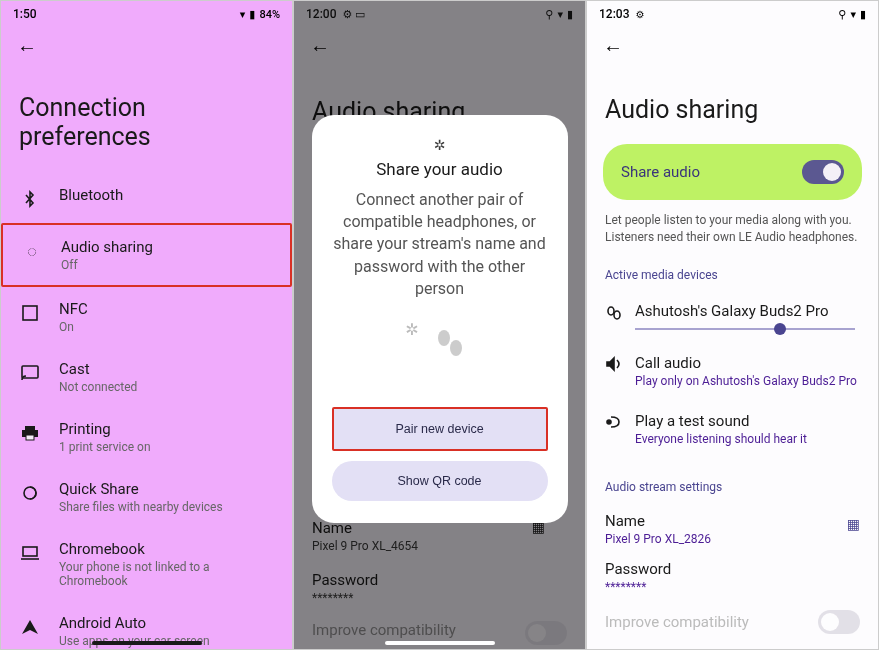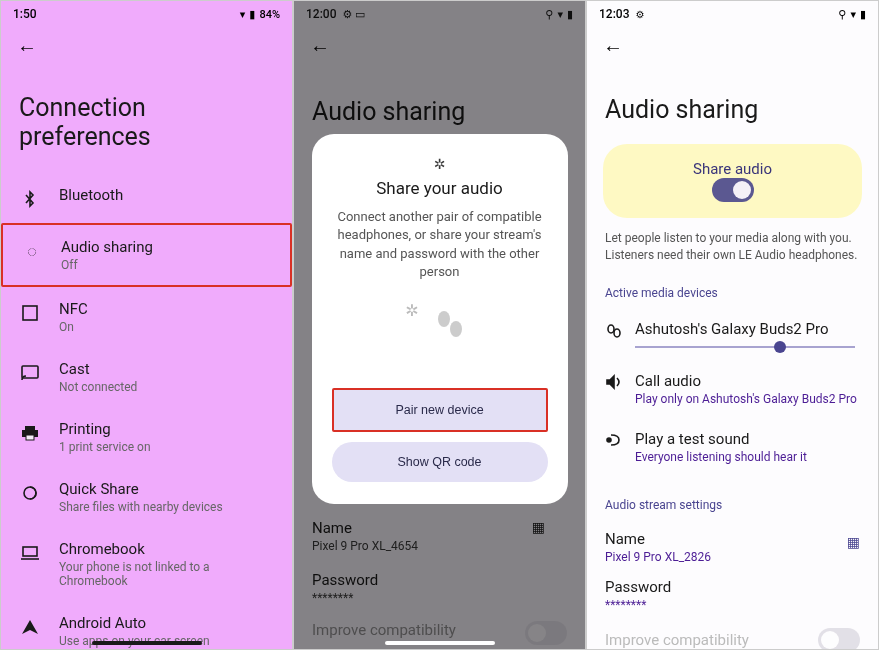--- a/index.html
+++ b/index.html
@@ -104,41 +104,41 @@
     width: 256px;
     background:#fff;
     border-radius:22px;
     padding: 22px 20px 22px;
     text-align:center;
     position:relative;
     top:-6px;
   }
   .modal-icon { font-size:14px; color:#3a3a3a; margin-bottom:6px;}
   .modal-title { font-size:17px; font-weight:400; margin-bottom:10px; color:#1a1a1a;}
-  .modal-desc { font-size:13px; color:#555; line-height:1.4; margin-bottom:20px;}
+  .modal-desc { font-size:16px; color:#555; line-height:1.4; margin-bottom:20px;}
   .modal-illus { font-size:28px; color:#bbb; margin:10px 0 40px; letter-spacing:2px;}
   .modal-btn {
     display:block; width:100%;
     padding:13px 0; font-size:12.5px;
     border:none; border-radius:20px;
     background:#e3e0f5; color:#2a2a4a;
     margin-top:10px; cursor:pointer;
   }
   .modal-btn.primary.highlight-red { border:2px solid #d93025; border-radius: 2px; background:#e3e0f5; }
 
   
   .p3-title {
     font-size: 25px; font-weight:400; padding: 38px 18px 20px; color:#1a1a1a;
   }
   .share-pill {
     margin: 0 16px;
-    background:#fef9c3;
+    background:#bef264;
     border-radius:24px;
     padding:16px 18px;
-    display:flex; align-items:center; justify-content:space-between;flex-direction:column;
+    display:flex; align-items:center; justify-content:space-between;
   }
   .share-pill-label { font-size:15px; color:#3a357a; }
   .p3-desc { font-size:12px; color:#555; padding:12px 18px 0; line-height:1.4;}
   .p3-section-title { font-size:12px; color:#4a4590; padding: 22px 18px 8px;}
   .p3-item {
     display:flex; gap:8px; align-items:flex-start;
     padding: 12px 18px;
   }
   .p3-icon { width:22px; font-size:15px; color:#1a1a1a; margin-top:2px; flex-shrink:0;}
   .p3-label { font-size:15px; color:#1a1a1a;}

